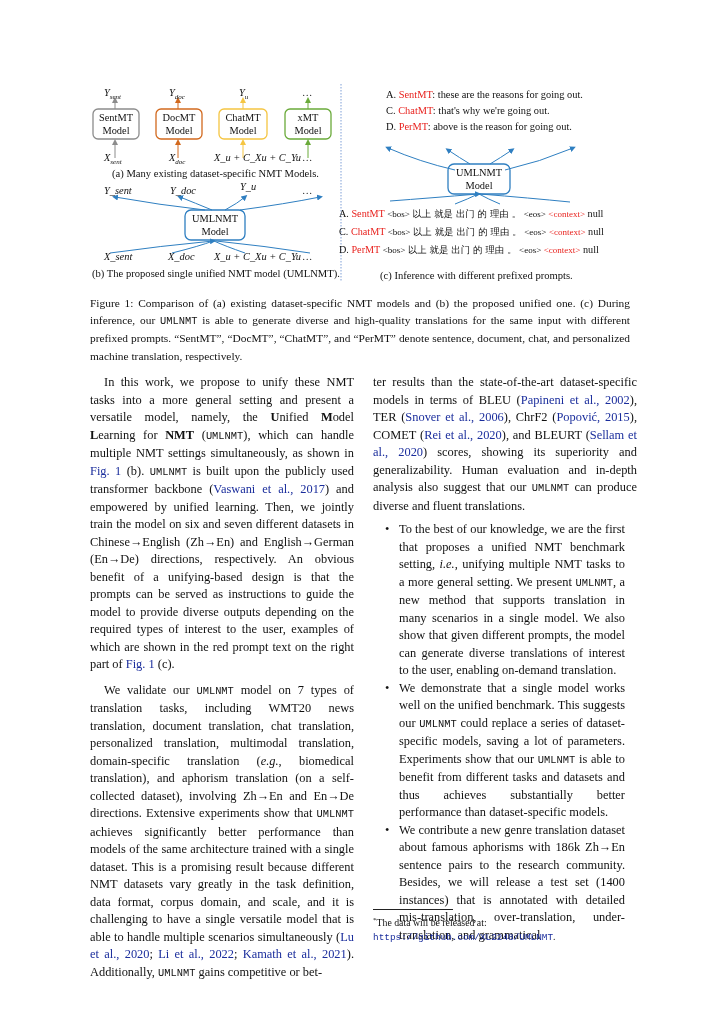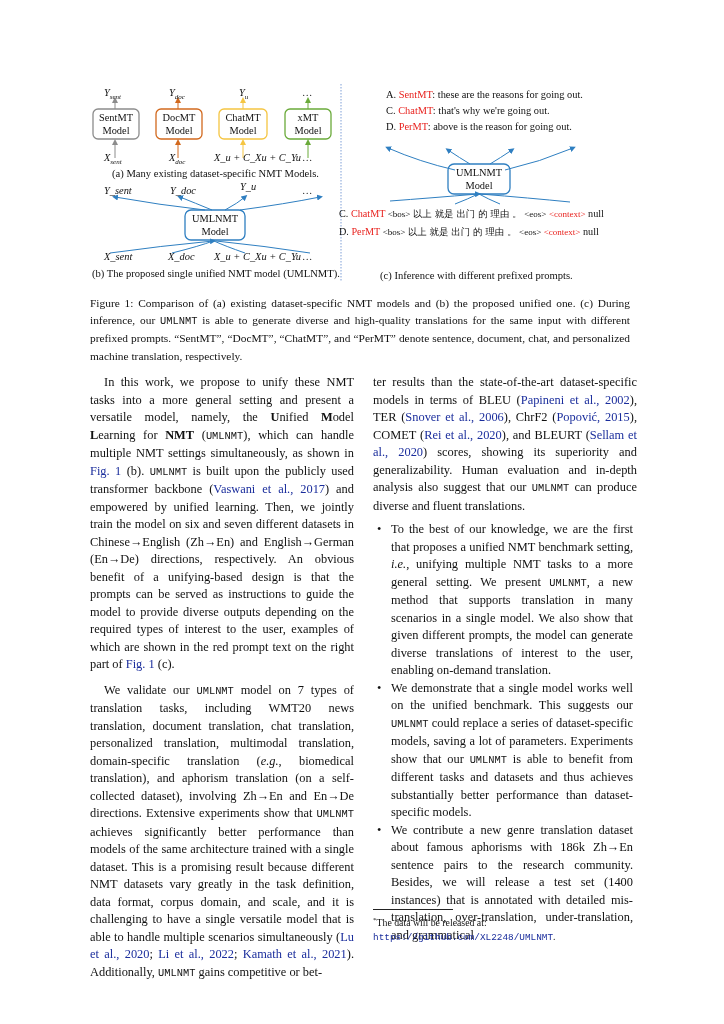--- a/index.html
+++ b/index.html
@@ -6,21 +6,21 @@
   body { width:724px; height:1024px; position:relative; overflow:hidden;
          font-family:"Liberation Serif", "DejaVu Serif", serif; color:#111; }
   .fig-svg { position:absolute; left:0; top:0; }
   .caption { position:absolute; left:90px; top:295px; width:540px; font-size:11.4px; line-height:17.2px; text-align:justify; }
   .mono { font-family:"Liberation Mono", "DejaVu Sans Mono", monospace; font-size:10.4px; }
   .col { position:absolute; top:374px; width:264px; font-size:12.4px; line-height:17.5px; text-align:justify; hyphens:manual; }
   .col p { margin:0; }
   .indent { text-indent:14px; }
   .link { color:#1a2d9c; }
   .red { color:#e8231f; }
-  ul.contrib { list-style:none; margin:4px; padding:0; }
+  ul.contrib { list-style:none; margin:12px; padding:0; }
   ul.contrib li { position:relative; padding-left:14px; }
   ul.contrib li::before { content:"•"; position:absolute; left:0; top:0; }
   .fn-rule { position:absolute; left:373px; top:909px; width:80px; height:0; border-top:1px solid #222; }
   .footnote { position:absolute; left:373px; top:913px; width:264px; font-size:9.8px; line-height:14px; }
   .footnote .mono { font-size:9.4px; color:#1a2d9c; }
   .pl { position:absolute; font-size:10.4px; white-space:nowrap; }
 </style>
 </head>
 <body>
 
@@ -119,20 +119,21 @@
 <div class="pl" style="left:92px;top:268px;font-size:10.6px;">(b) The proposed single unified NMT model (UMLNMT).</div>
 
 <div class="pl" style="left:386px;top:87px;line-height:16px;font-size:10.4px;">
   <div><span>A.</span> <span class="red">SentMT</span><span>: these are the reasons for going out.</span></div>
   <div><span>C.</span> <span class="red">ChatMT</span><span>: that's why we're going out.</span></div>
   <div><span>D.</span> <span class="red">PerMT</span><span>: above is the reason for going out.</span></div>
 </div>
 <div class="pl" style="left:448px;top:166px;width:62px;text-align:center;line-height:13px;"><span>UMLNMT</span><br><span>Model</span></div>
 
 <div class="pl" style="left:339px;top:205px;line-height:17px;font-size:10.2px;">
+  <div><span>A.</span> <span class="red">SentMT</span> <span style="font-size:9px">&lt;bos&gt;</span> <span style="font-family:'DejaVu Sans',sans-serif;font-size:9.4px">以上 就是 出门 的 理由 。</span> <span style="font-size:9px">&lt;eos&gt;</span> <span class="red" style="font-size:9px">&lt;context&gt;</span> <span>null</span></div>
   <div><span>C.</span> <span class="red">ChatMT</span> <span style="font-size:9px">&lt;bos&gt;</span> <span style="font-family:'DejaVu Sans',sans-serif;font-size:9.4px">以上 就是 出门 的 理由 。</span> <span style="font-size:9px">&lt;eos&gt;</span> <span class="red" style="font-size:9px">&lt;context&gt;</span> <span>null</span></div>
   <div><span>D.</span> <span class="red">PerMT</span> <span style="font-size:9px">&lt;bos&gt;</span> <span style="font-family:'DejaVu Sans',sans-serif;font-size:9.4px">以上 就是 出门 的 理由 。</span> <span style="font-size:9px">&lt;eos&gt;</span> <span class="red" style="font-size:9px">&lt;context&gt;</span> <span>null</span></div>
 </div>
 <div class="pl" style="left:380px;top:270px;font-size:10.6px;">(c) Inference with different prefixed prompts.</div>
 
 <div class="caption"><span>Figure 1: Comparison of (a) existing dataset-specific NMT models and (b) the proposed unified one. (c) During inference, our </span><span class="mono">UMLNMT</span><span> is able to generate diverse and high-quality translations for the same input with different prefixed prompts. “SentMT”, “DocMT”, “ChatMT”, and “PerMT” denote sentence, document, chat, and personalized machine translation, respectively.</span></div>
 
 <div class="col" style="left:90px;">
   <p class="indent"><span>In this work, we propose to unify these NMT tasks into a more general setting and present a versatile model, namely, the </span><b>U</b><span>nified </span><b>M</b><span>odel </span><b>L</b><span>earning for </span><b>NMT</b><span> (</span><span class="mono">UMLNMT</span><span>), which can handle multiple NMT settings simultaneously, as shown in </span><span class="link">Fig. 1</span><span> (b). </span><span class="mono">UMLNMT</span><span> is built upon the publicly used transformer backbone (</span><span class="link">Vaswani et al., 2017</span><span>) and empowered by unified learning. Then, we jointly train the model on six and seven different datasets in Chinese→English (Zh→En) and English→German (En→De) directions, respectively. An obvious benefit of a unifying-based design is that the prompts can be served as instructions to guide the model to provide diverse outputs depending on the required types of interest to the user, examples of which are shown in the red prompt text on the right part of </span><span class="link">Fig. 1</span><span> (c).</span></p>
   <p class="indent" style="margin-top:8px;"><span>We validate our </span><span class="mono">UMLNMT</span><span> model on 7 types of translation tasks, including WMT20 news translation, document translation, chat translation, personalized translation, multimodal translation, domain-specific translation (</span><i>e.g.</i><span>, biomedical translation), and aphorism translation (on a self-collected dataset), involving Zh→En and En→De directions. Extensive experiments show that </span><span class="mono">UMLNMT</span><span> achieves significantly better performance than models of the same architecture trained with a single dataset. This is a promising result because different NMT datasets vary greatly in the task definition, data format, corpus domain, and scale, and it is challenging to have a single versatile model that is able to handle multiple scenarios simultaneously (</span><span class="link">Lu et al., 2020</span><span>; </span><span class="link">Li et al., 2022</span><span>; </span><span class="link">Kamath et al., 2021</span><span>). Additionally, </span><span class="mono">UMLNMT</span><span> gains competitive or bet-</span></p>

